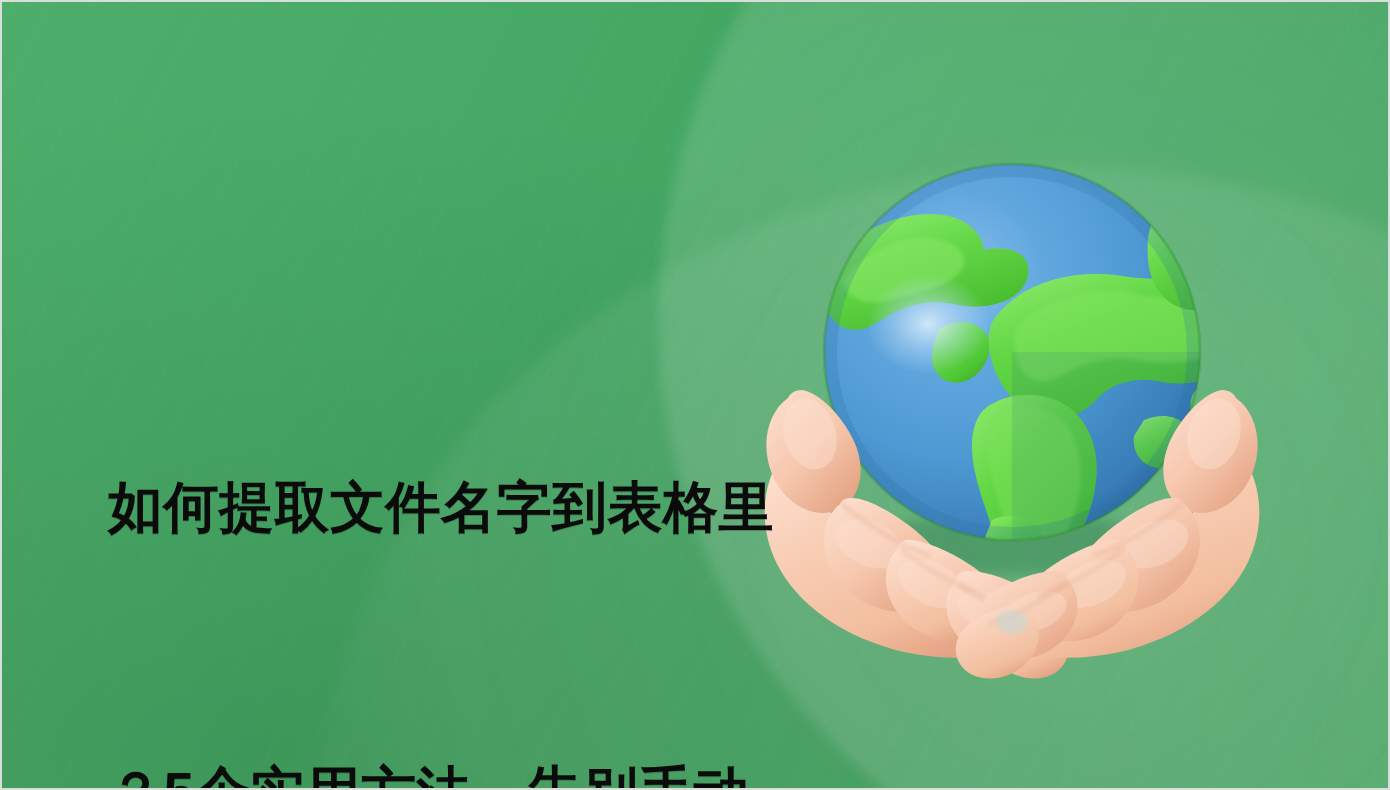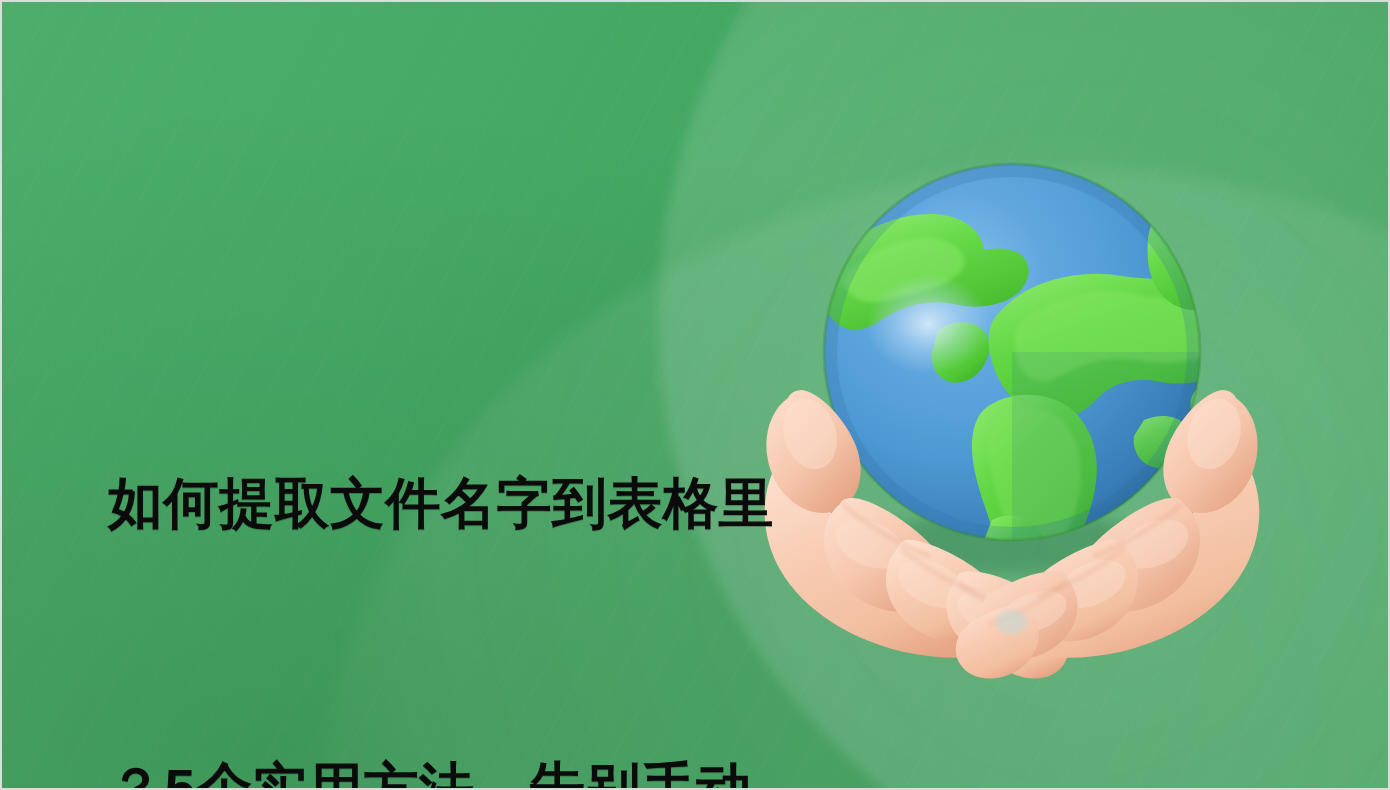--- a/index.html
+++ b/index.html
@@ -80,21 +80,21 @@
     color: #0b0b0b;
     font-family: "Liberation Sans", "DejaVu Sans", sans-serif;
     font-weight: 700;
     font-size: 55px;
     line-height: 95px;
     letter-spacing: 0.5px;
     white-space: pre;
     z-index: 6;
     text-shadow: 0 1px 0 rgba(0,0,0,0.22);
   }
-  .headline .ln { display: block; font-family: Liberation Mono, monospace; }
+  .headline .ln { display: block; }
 
   
   .illo {
     position: absolute;
     left: 690px;
     top: 150px;
     width: 640px;
     height: 560px;
     z-index: 4;
   }

